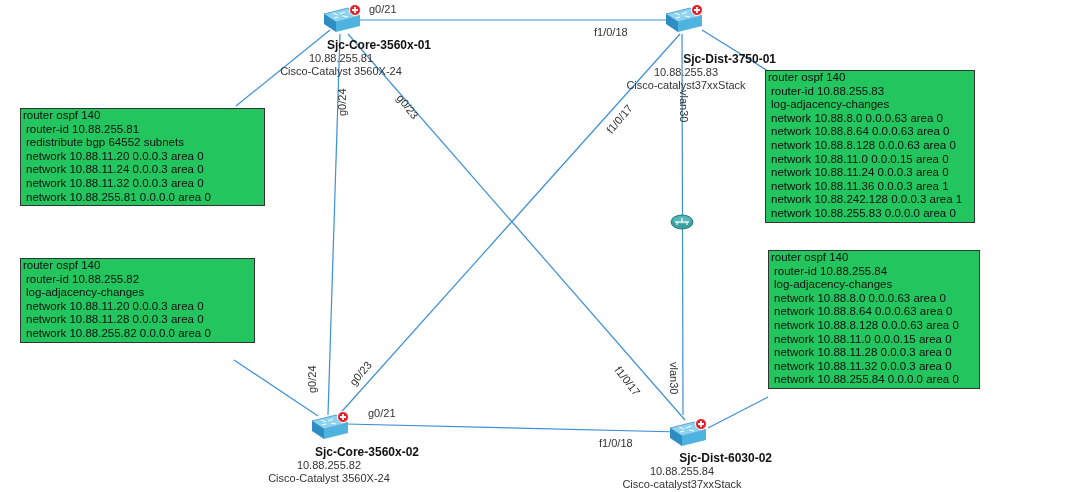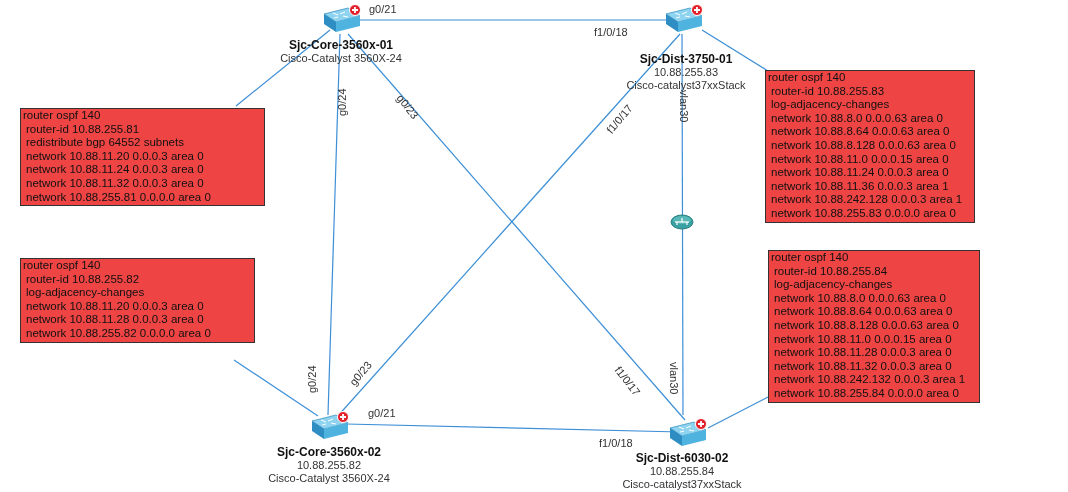--- a/index.html
+++ b/index.html
@@ -1,25 +1,25 @@
 <!DOCTYPE html>
 <html><head>
   <meta charset="utf-8">
   <style>
     html, body { margin: 0; padding: 0; background: #ffffff; }
     body { width: 1068px; height: 492px; position: relative; overflow: hidden;
            font-family: "Liberation Sans", sans-serif; }
     #links { position: absolute; left: 0; top: 0; width: 1068px; height: 492px; }
-    .note { position: absolute; background: #ef4444; border: 1px solid #333;
+    .note { position: absolute; background: #22c55e; border: 1px solid #333;
             font-size: 11.5px; line-height: 13.6px; color: #111; padding: 0 2px 1px 2px;
             box-sizing: border-box; white-space: nowrap; }
     .note .ln { display: block; padding-left: 3px; }
     .note .ln.first { padding-left: 0; }
     .node { position: absolute; text-align: center; width: 180px; }
-    .node .name { font-weight: bold; font-size: 12px; color: #111; line-height: 14px; }
+    .node .name { font-weight: bold; font-size: 12px; color: #111; line-height: 14px; text-align: right; }
     .node .ip, .node .model { font-size: 11px; color: #333; line-height: 13px; }
     .sw { position: absolute; width: 44px; height: 30px; }
     .lbl { position: absolute; font-size: 11px; color: #333; white-space: nowrap; }
   </style>
 </head>
 <body>
 
 <svg id="links" xmlns="http://www.w3.org/2000/svg">
 
   <line x1="346" y1="20" x2="685" y2="20" stroke="#3d8fd6" stroke-width="1.2"></line>
@@ -84,20 +84,21 @@
   <polygon points="6,10 30,4 42,12 18,18" fill="#8ed3f0" stroke="#3f95c4" stroke-width="0.8"></polygon>
   <polygon points="6,10 18,18 18,28 6,20" fill="#2e8dc2"></polygon>
   <polygon points="18,18 42,12 42,22 18,28" fill="#4fb3e0"></polygon>
   <path d="M15,9 l5,2 M27,8 l-5,2 M20,13 l-4,1 M25,12 l5,1" stroke="#fff" stroke-width="1"></path>
   <circle cx="37" cy="6" r="5.5" fill="#e3202a" stroke="#fff" stroke-width="1"></circle>
   <path d="M37,3 v6 M34,6 h6" stroke="#fff" stroke-width="1.8"></path>
 </svg>
 
 <div class="node" style="left:251px;top:38px;">
   <div class="name">Sjc-Core-3560x-01</div>
+  <div class="ip">10.88.255.81</div>
   <div class="model">Cisco-Catalyst 3560X-24</div>
 </div>
 <div class="node" style="left:596px;top:52px;">
   <div class="name">Sjc-Dist-3750-01</div>
   <div class="ip">10.88.255.83</div>
   <div class="model">Cisco-catalyst37xxStack</div>
 </div>
 <div class="node" style="left:239px;top:445px;">
   <div class="name">Sjc-Core-3560x-02</div>
   <div class="ip">10.88.255.82</div>
@@ -142,15 +143,14 @@
 <div class="note" style="left:768px;top:250px;width:212px;">
     <span class="ln first">router ospf 140</span>
     <span class="ln">router-id 10.88.255.84</span>
     <span class="ln">log-adjacency-changes</span>
     <span class="ln">network 10.88.8.0 0.0.0.63 area 0</span>
     <span class="ln">network 10.88.8.64 0.0.0.63 area 0</span>
     <span class="ln">network 10.88.8.128 0.0.0.63 area 0</span>
     <span class="ln">network 10.88.11.0 0.0.0.15 area 0</span>
     <span class="ln">network 10.88.11.28 0.0.0.3 area 0</span>
     <span class="ln">network 10.88.11.32 0.0.0.3 area 0</span>
-    <span class="ln">network 10.88.242.132 0.0.0.3 area 1</span>
     <span class="ln">network 10.88.255.84 0.0.0.0 area 0</span>
   </div>
 
 </body></html>

